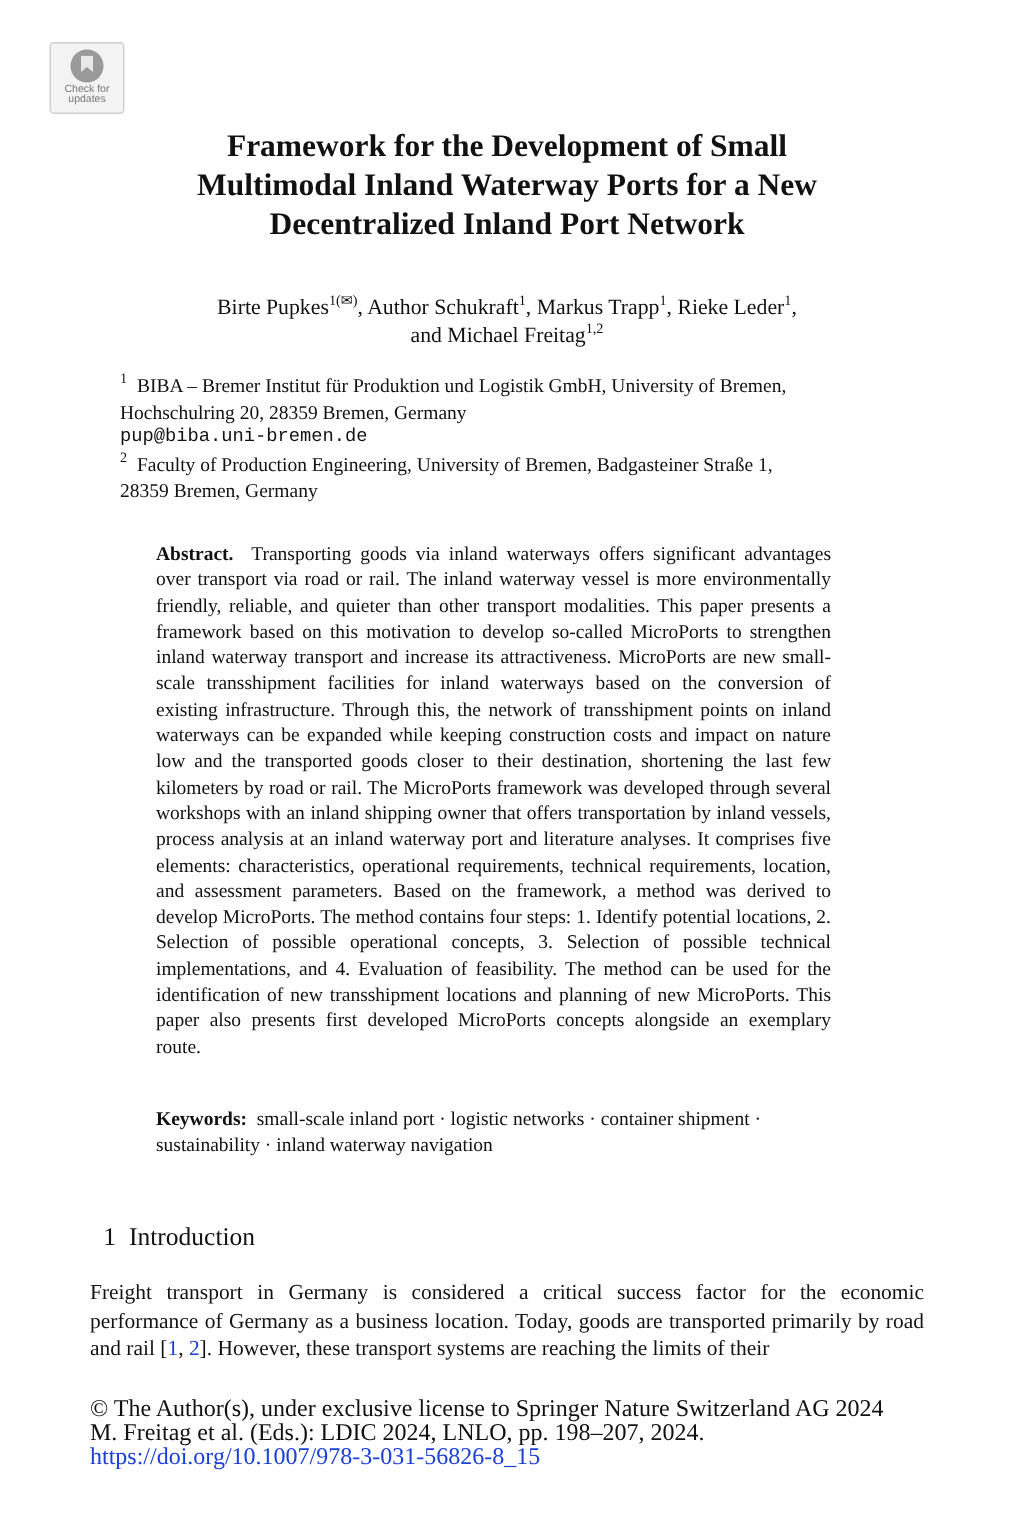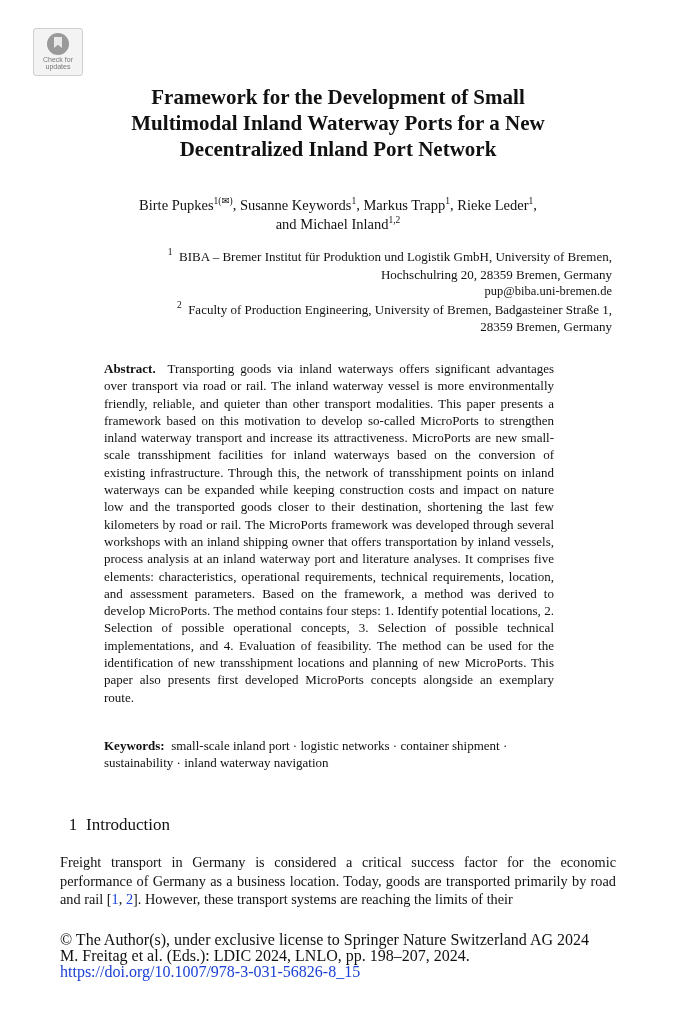--- a/index.html
+++ b/index.html
@@ -27,24 +27,24 @@
   .title {
     position: absolute; left: 60px; width: 556px; top: 84px;
     text-align: center; font-weight: bold; font-size: 21px; line-height: 26px;
   }
   .authors {
     position: absolute; left: 60px; width: 556px; top: 196px;
     text-align: center; font-size: 14.5px; line-height: 19px;
   }
   sup { font-size: 9.5px; line-height: 0; vertical-align: 6px; }
   .affils {
-    position: absolute; left: 96px; width: 516px; top: 248px;
-    text-align: right; font-size: 13px; line-height: 17.5px;
+    position: absolute; left: 80px; width: 516px; top: 248px;
+    text-align: left; font-size: 13px; line-height: 17.5px;
   }
-  .mono { font-family: Liberation Serif, serif; font-size: 12.5px; }
+  .mono { font-family: Liberation Mono, monospace; font-size: 12.5px; }
   .abstract {
     position: absolute; left: 104px; width: 450px; top: 360px;
     font-size: 13px; line-height: 17.3px; text-align: justify;
     hyphens: manual;
   }
   .abstract b, .keywords b { font-weight: bold; text-align: right; }
   .keywords {
     position: absolute; left: 104px; width: 450px; top: 737px;
     font-size: 13px; line-height: 17.3px;
   }
@@ -73,24 +73,24 @@
 </div>
 
 <div class="title">
   <div>Framework for the Development of Small</div>
   <div>Multimodal Inland Waterway Ports for a New</div>
   <div>Decentralized Inland Port Network</div>
 </div>
 
 <div class="authors">
   <div>
-    <span>Birte Pupkes</span><sup>1(✉)</sup><span>, </span><span>Susanne Keywords</span><sup>1</sup><span>, </span><span>Markus Trapp</span><sup>1</sup><span>, </span><span>Rieke Leder</span><sup>1</sup><span>,</span>
+    <span>Birte Pupkes</span><sup>1(✉)</sup><span>, </span><span>Author Schukraft</span><sup>1</sup><span>, </span><span>Markus Trapp</span><sup>1</sup><span>, </span><span>Rieke Leder</span><sup>1</sup><span>,</span>
   </div>
   <div>
-    <span>and </span><span>Michael Inland</span><sup>1,2</sup>
+    <span>and </span><span>Michael Freitag</span><sup>1,2</sup>
   </div>
 </div>
 
 <div class="affils">
   <div><sup>1</sup>&nbsp; <span>BIBA – Bremer Institut für Produktion und Logistik GmbH, University of Bremen,</span></div>
   <div>Hochschulring 20, 28359 Bremen, Germany</div>
   <div class="mono">pup@biba.uni-bremen.de</div>
   <div><sup>2</sup>&nbsp; <span>Faculty of Production Engineering, University of Bremen, Badgasteiner Straße 1,</span></div>
   <div>28359 Bremen, Germany</div>
 </div>

